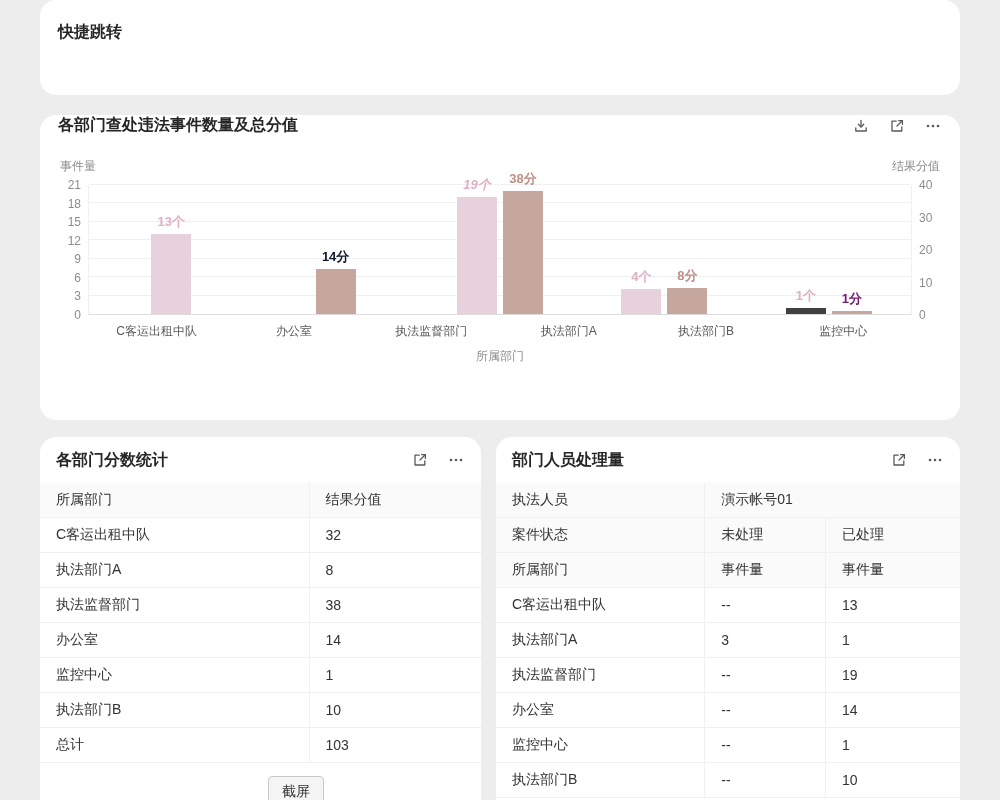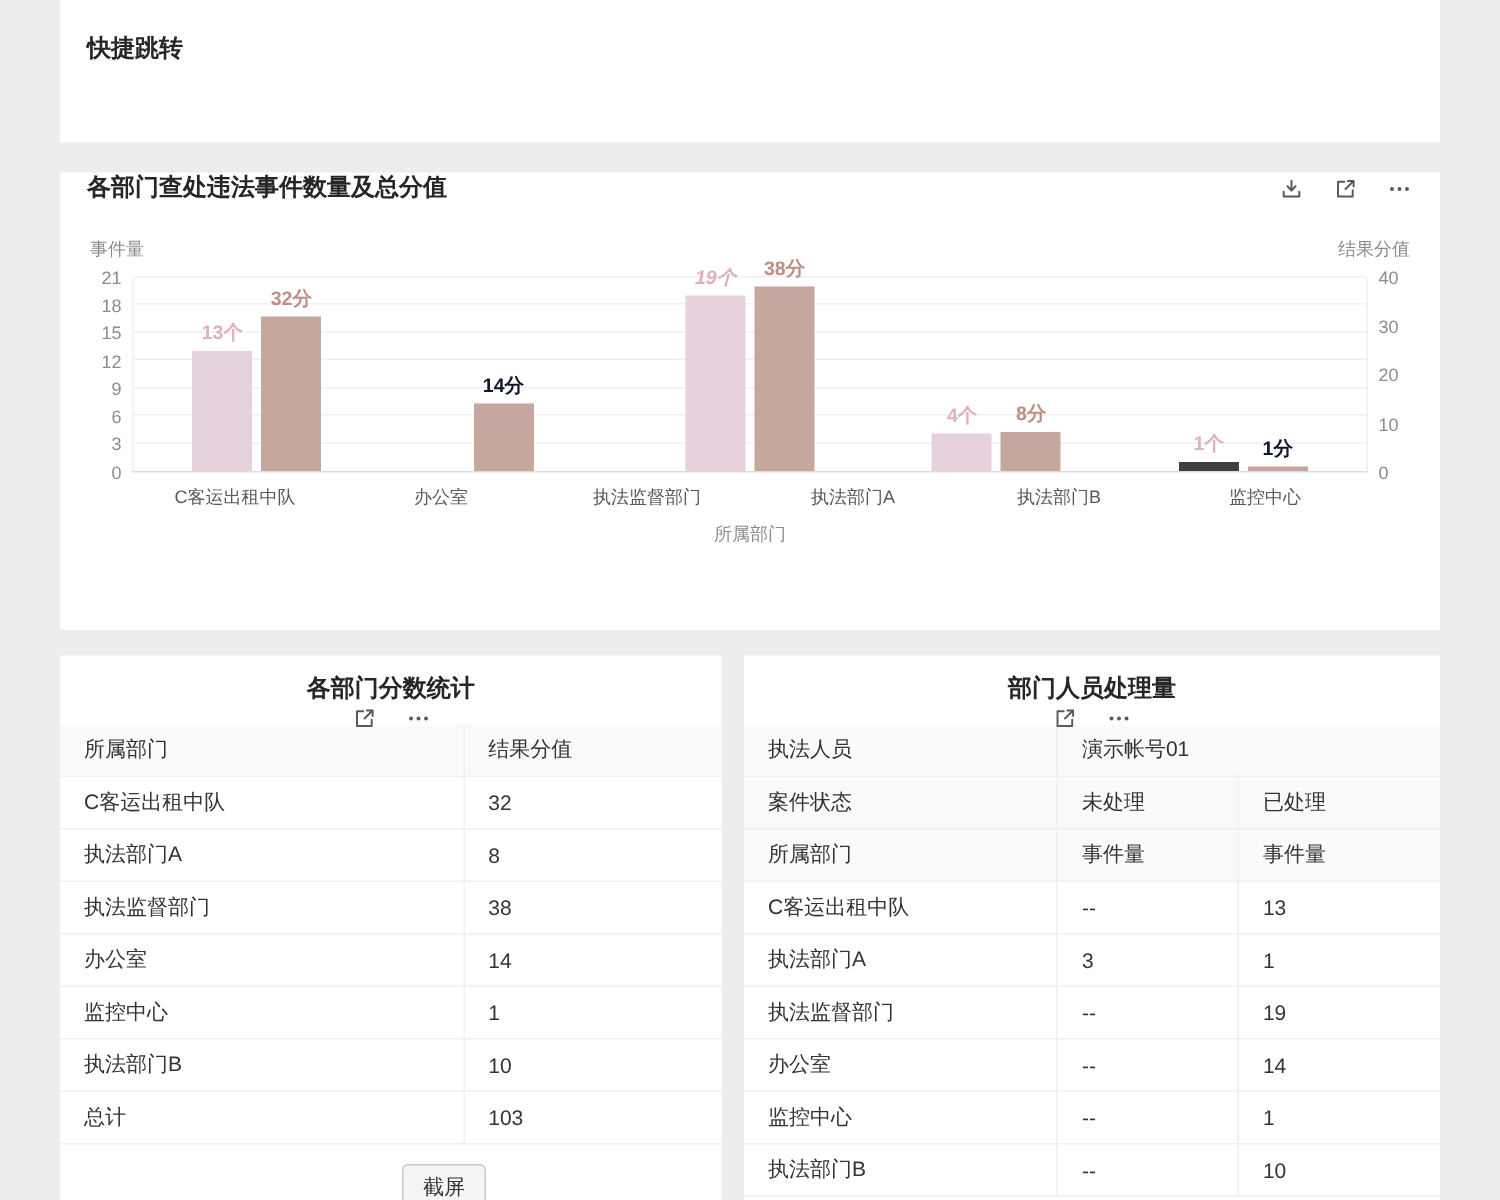--- a/index.html
+++ b/index.html
@@ -4,21 +4,21 @@
 <style>
   * { box-sizing: border-box; }
   html,body { margin:0; padding:0; }
   body {
     width:1000px; height:800px; overflow:hidden; position:relative;
     background:#ededed;
     font-family:"Liberation Sans","DejaVu Sans",sans-serif;
     color:#333; font-size:14px;
   }
   .page { padding:0 40px; }
-  .card { background:#fff; border-radius:0; }
+  .card { background:#fff; border-radius:16px; }
 
   
   .quick-card { height:95px; padding:22px 18px 0; }
 
   
   .card-header { display:flex; align-items:center; justify-content:space-between; }
   .card-title { font-size:16px; font-weight:700; color:#262626; }
   .header-icons { display:flex; align-items:center; gap:18px; }
   .icon-btn { width:18px; height:18px; cursor:pointer; display:inline-flex; align-items:center; justify-content:center; }
   .icon-btn svg { width:16px; height:16px; stroke:#595959; fill:none; stroke-width:1.3; stroke-linecap:round; stroke-linejoin:round; }
@@ -38,21 +38,21 @@
   .group { flex:1; display:flex; justify-content:center; align-items:flex-end; gap:6px; height:100%; }
   .bar { width:40px; position:relative; }
   .bar-label { position:absolute; bottom:100%; margin-bottom:3px; left:50%; transform:translateX(-50%); font-size:13px; font-weight:700; white-space:nowrap; }
   .x-labels { display:flex; margin:8px 30px 0; }
   .x-labels div { flex:1; text-align:center; font-size:12px; color:#595959; }
   .x-title { text-align:center; font-size:12px; color:#8c8c8c; margin-top:8px; }
 
   
   .bottom-row { display:flex; gap:15px; margin-top:17px; }
   .table-card { height:400px; overflow:hidden; }
-  .table-card .card-header { padding:12px 16px; height:46px;flex-direction:column; }
+  .table-card .card-header { padding:0 16px; height:46px; }
   .table-card-left { width:441px; }
   .table-card-right { flex:1; }
   table { width:100%; border-collapse:collapse; table-layout:fixed; font-size:14px; }
   td { padding:8px 12px 8px 16px; border-bottom:1px solid #f0f0f0; border-right:1px solid #f0f0f0; color:#333; height:33px; }
   td:last-child { border-right:none; }
   thead td { background:#fafafa; color:#333; }
   tbody td { background:#fff; }
 
   
   .screenshot-btn {
@@ -123,23 +123,20 @@
               <div class="gridline" style="bottom: 57.1429%;"></div>
               <div class="gridline" style="bottom: 71.4286%;"></div>
               <div class="gridline" style="bottom: 85.7143%;"></div>
               <div class="gridline" style="bottom: 100%;"></div>
             </div>
           <div class="groups">
               <div class="group">
                 <div class="bar" style="height: 61.9048%; background: rgb(230, 209, 220);">
                   <span class="bar-label" style="color: rgb(223, 176, 196);">13个</span>
                 </div>
-                <div class="bar" style="height: 80%; background: rgb(198, 167, 158);">
-                  <span class="bar-label" style="color: rgb(189, 144, 132);">32分</span>
-                </div>
               </div>
               <div class="group">
                 <div class="bar" style="height: 35%; background: rgb(198, 167, 158);">
                   <span class="bar-label" style="color: #0f172a;">14分</span>
                 </div>
               </div>
               <div class="group">
                 <div class="bar" style="height: 90.4762%; background: rgb(230, 209, 220);">
                   <span class="bar-label" style="color: rgb(223, 176, 196); font-style: italic;">19个</span>
                 </div>
@@ -153,21 +150,21 @@
                 </div>
                 <div class="bar" style="height: 20%; background: rgb(198, 167, 158);">
                   <span class="bar-label" style="color: rgb(189, 144, 132);">8分</span>
                 </div>
               </div>
               <div class="group">
                 <div class="bar" style="height: 4.7619%; background: #404040;">
                   <span class="bar-label" style="color: rgb(223, 176, 196);">1个</span>
                 </div>
                 <div class="bar" style="height: 2.5%; background: rgb(198, 167, 158);">
-                  <span class="bar-label" style="color: #0f172a;">1分</span>
+                  <span class="bar-label" style="color: #701a75;">1分</span>
                 </div>
               </div>
             </div>
         </div>
         <div class="y-ticks right">
             <span style="bottom: 0%;">0</span>
             <span style="bottom: 25%;">10</span>
             <span style="bottom: 50%;">20</span>
             <span style="bottom: 75%;">30</span>
             <span style="bottom: 100%;">40</span>

